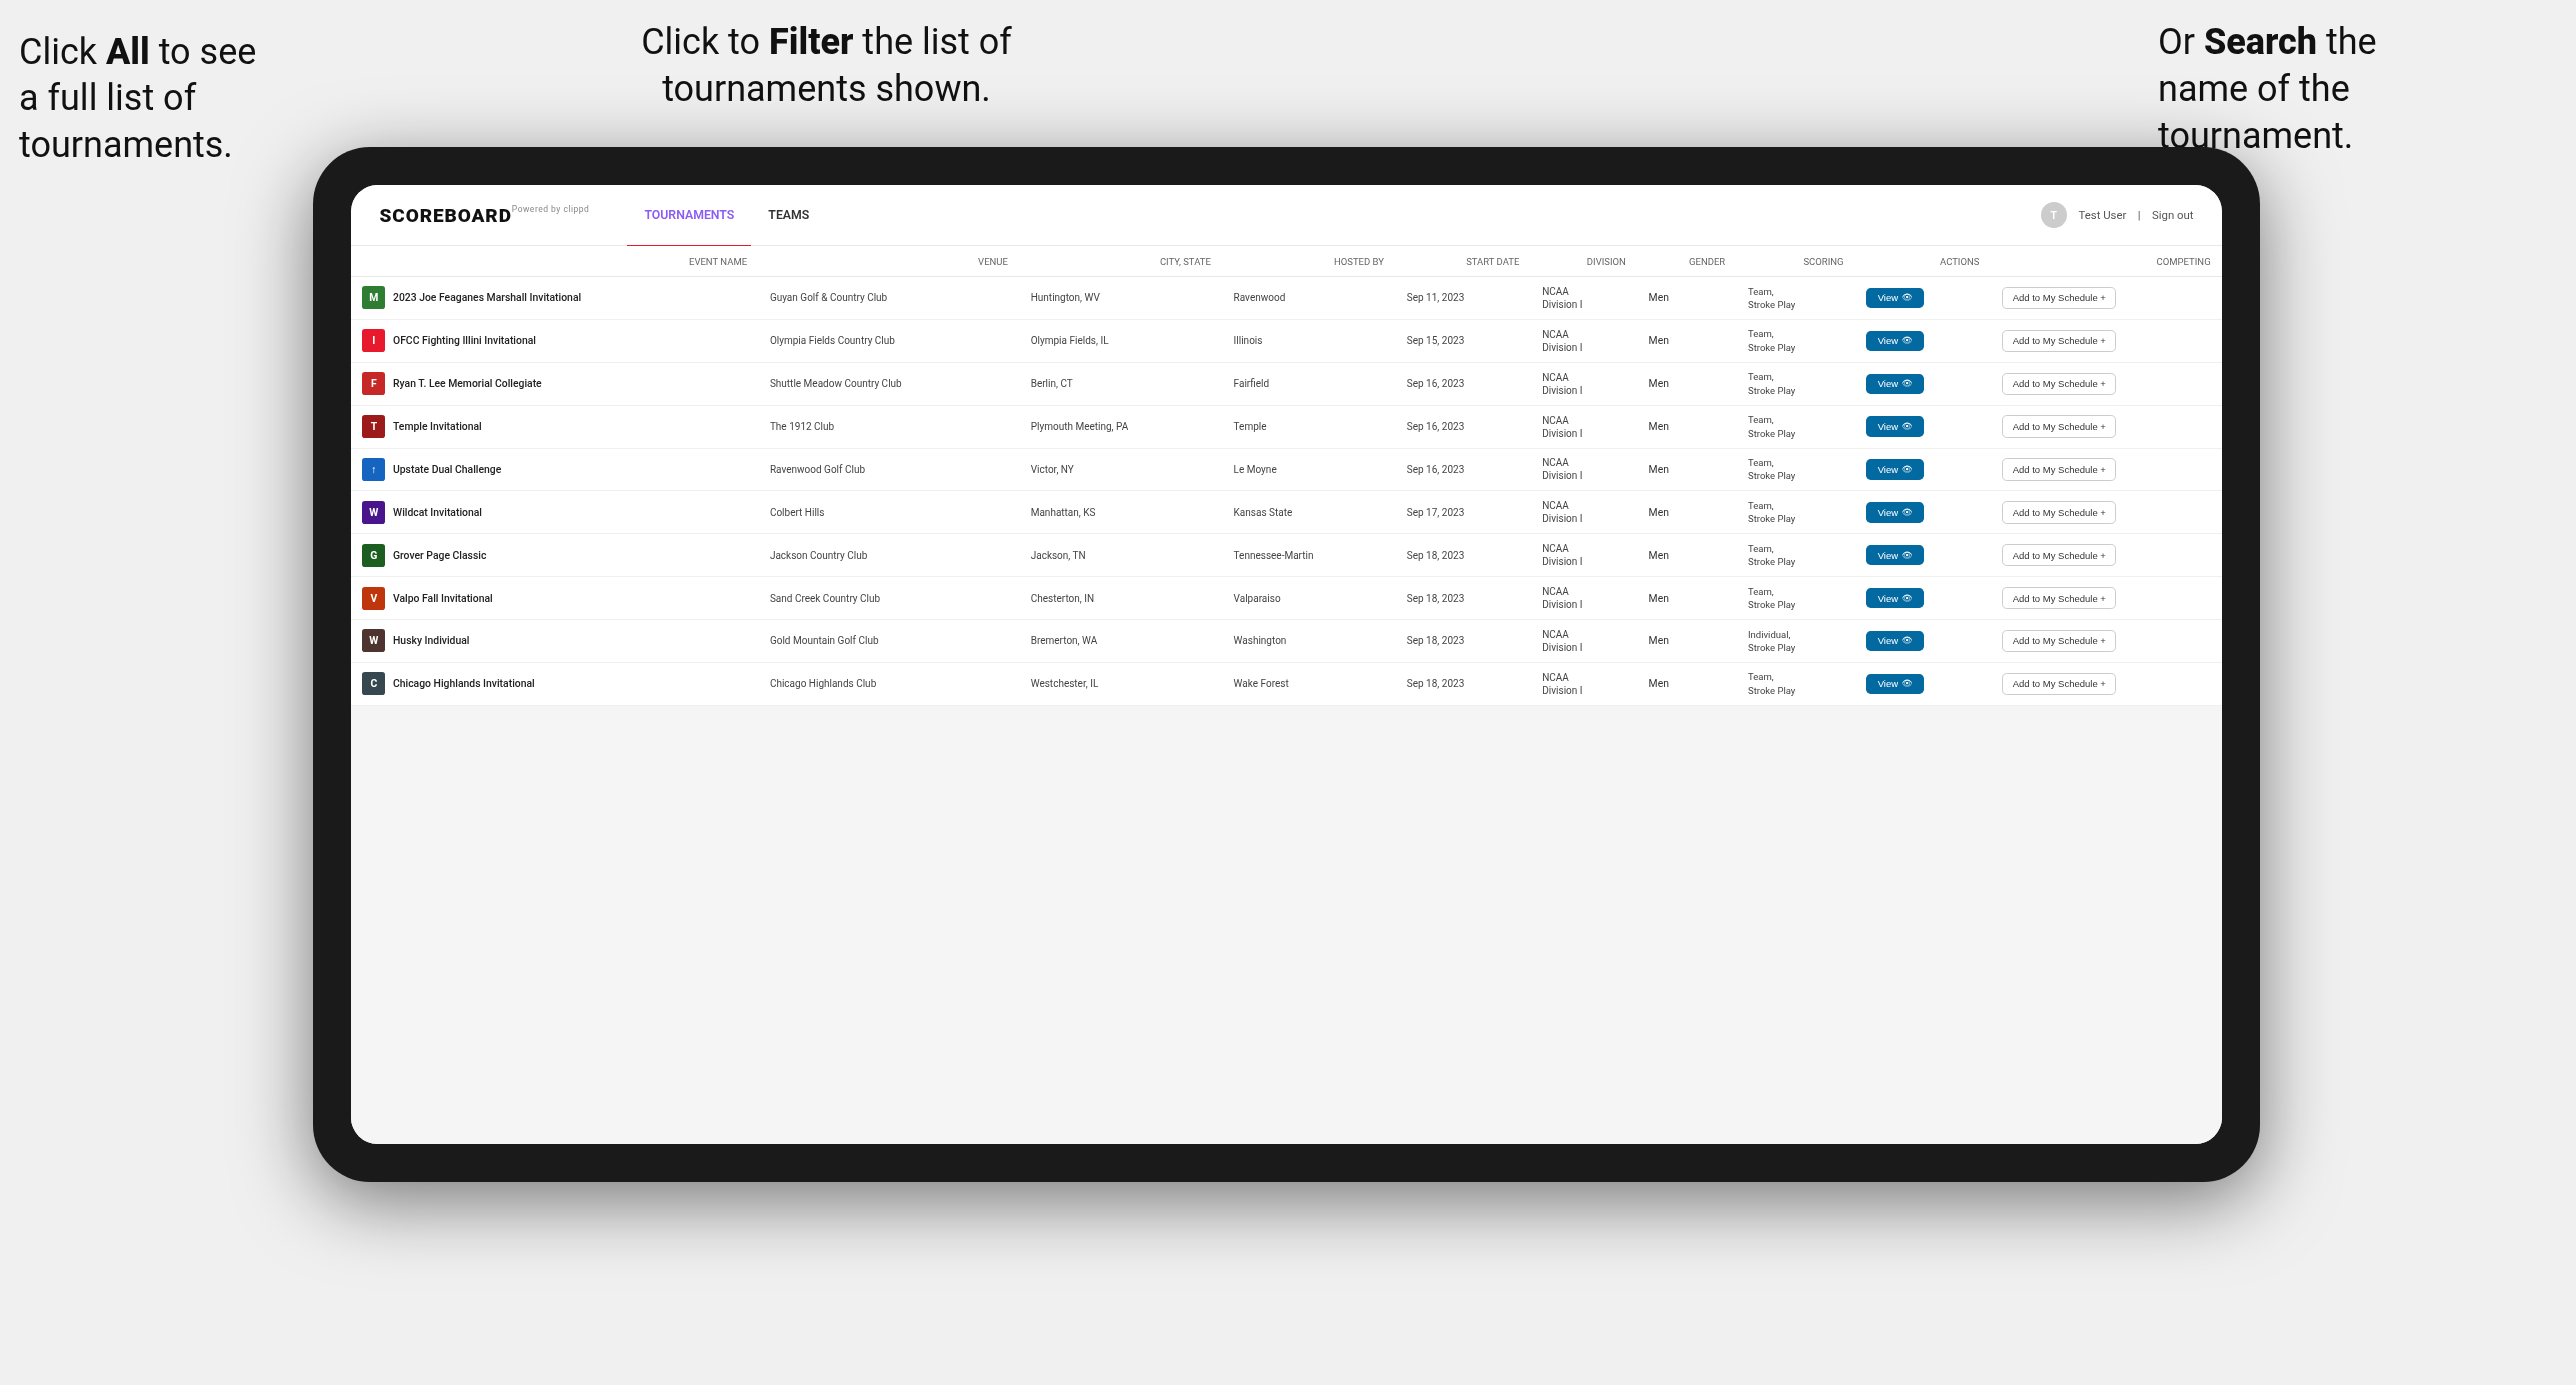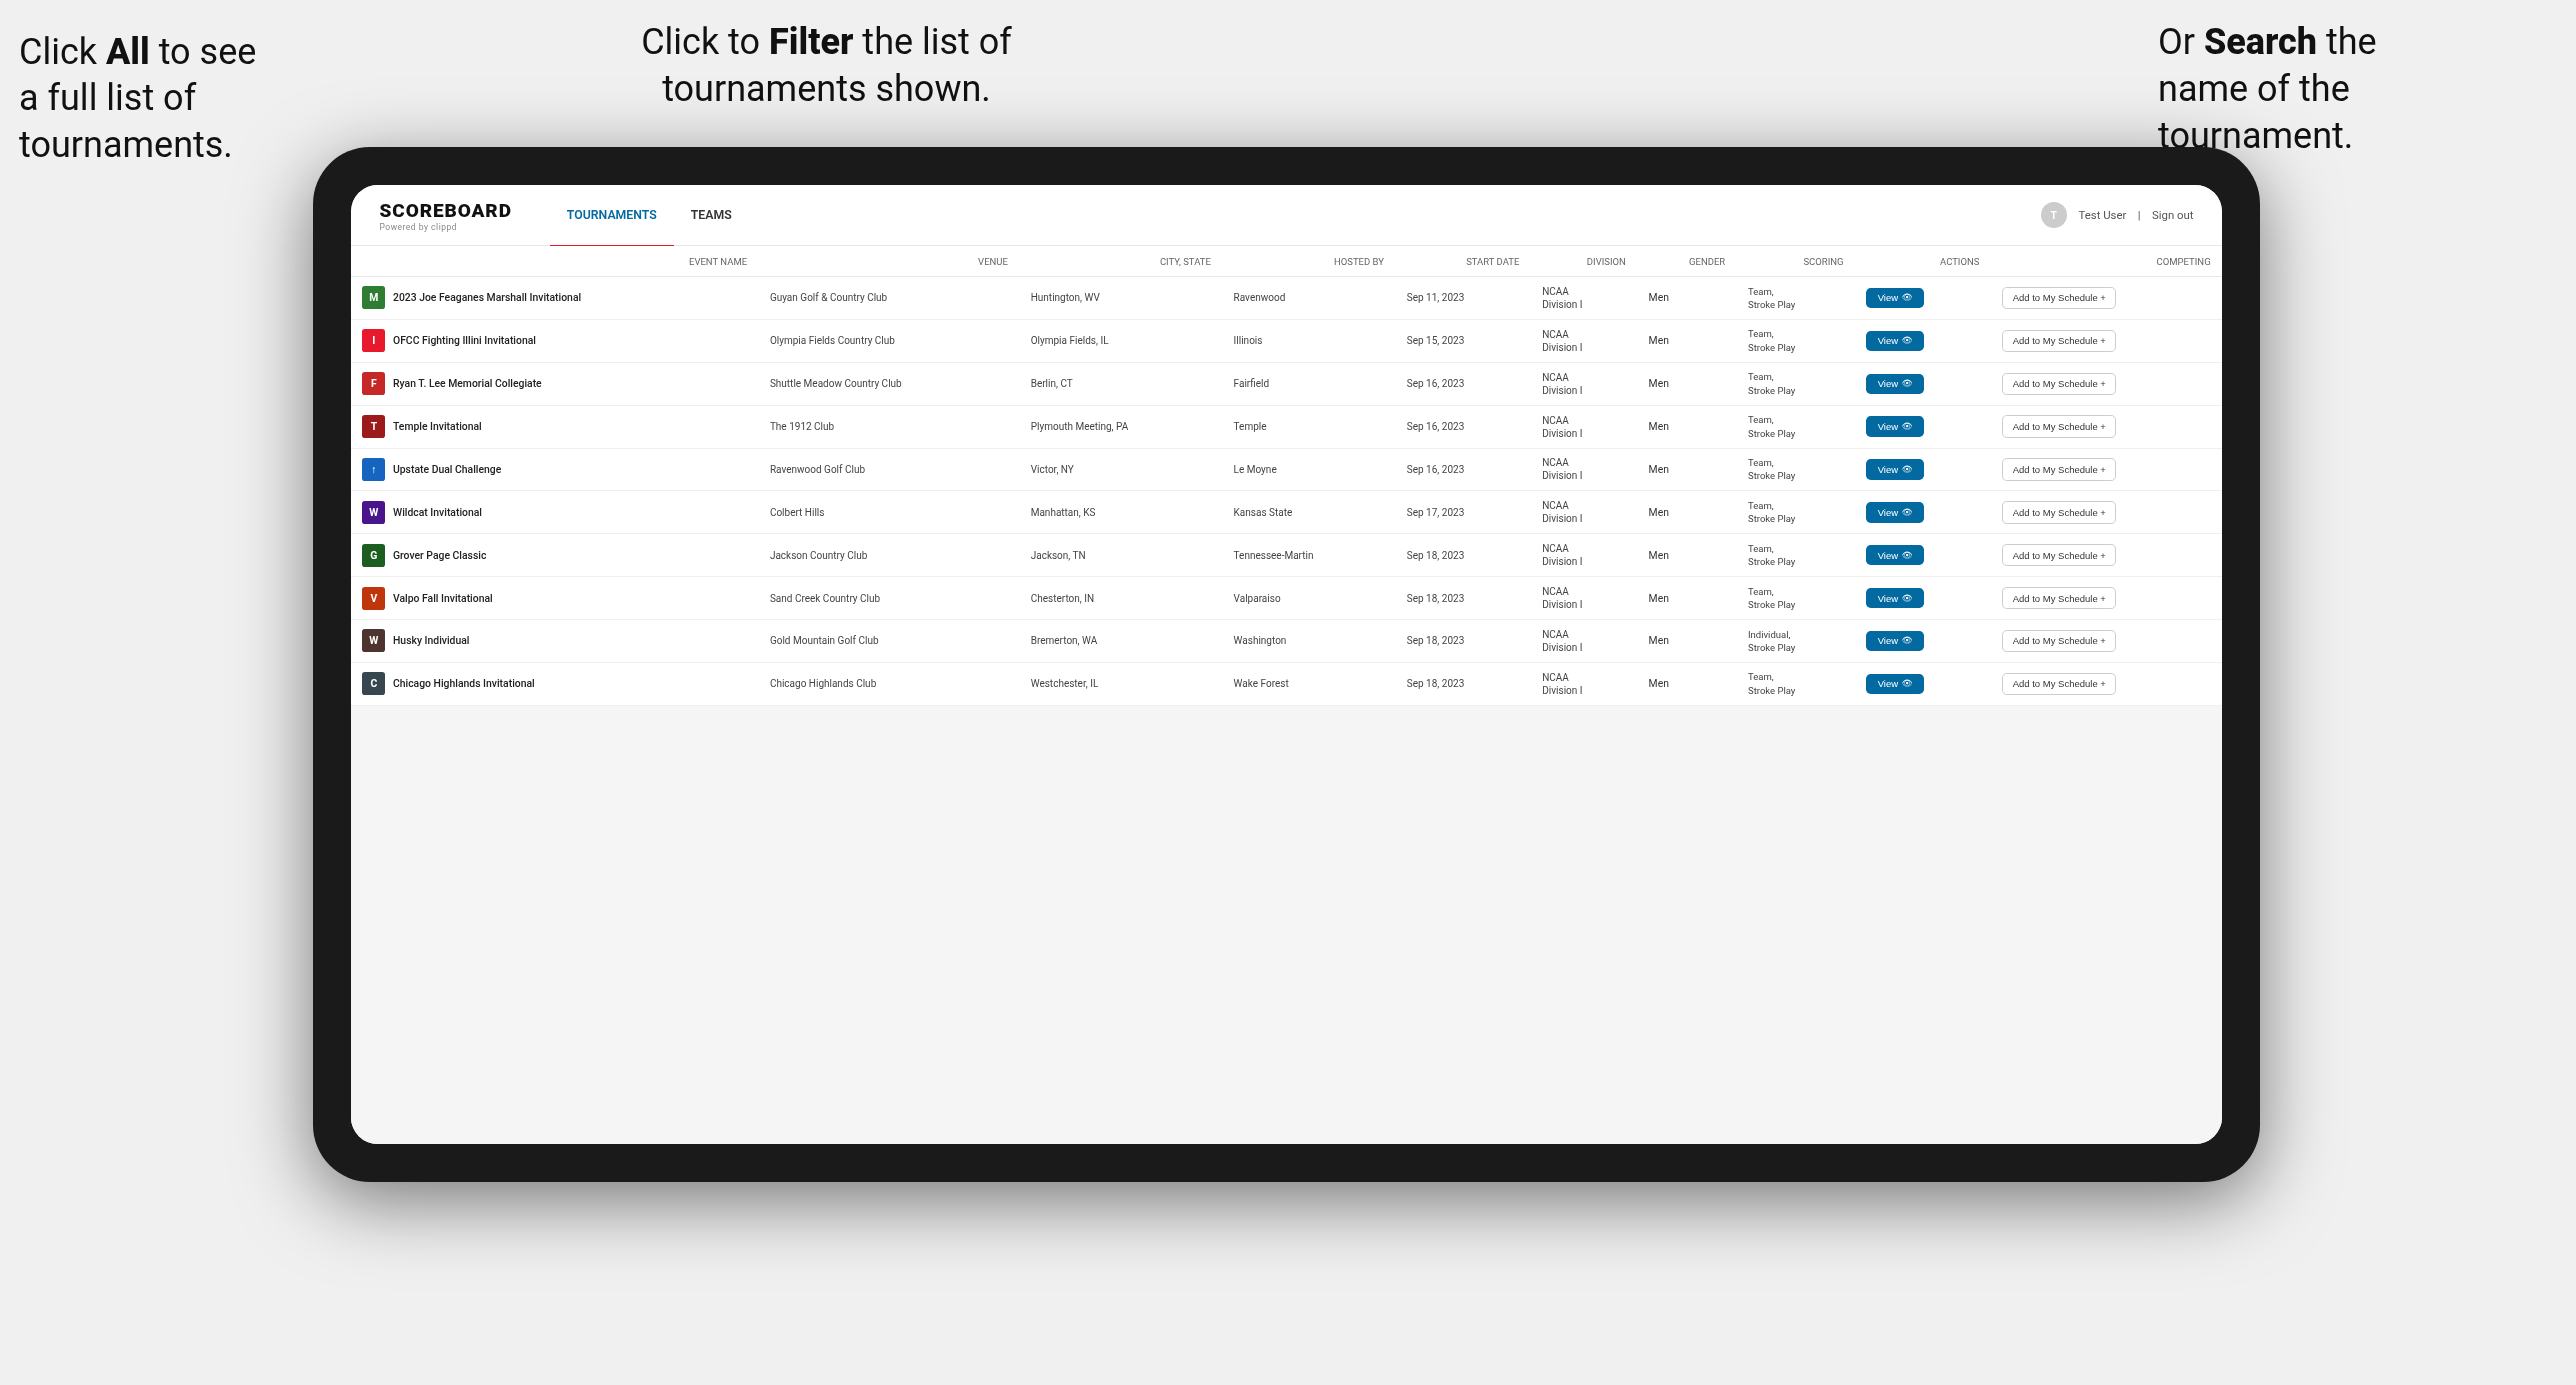--- a/index.html
+++ b/index.html
@@ -74,21 +74,21 @@
       padding: 0 28.5px;
       height: 61px;
       display: flex;
       align-items: center;
       border-bottom: 0.9px solid #e8e8e8;
       flex-shrink: 0;
     }
 
     .logo-area {
       display: flex;
-      flex-direction: column;
+      flex-direction: row;
       margin-right: 38px;
     }
     .logo-text {
       font-size: 19px;
       font-weight: 900;
       letter-spacing: 0.9px;
       color: #111;
     }
     .logo-sub {
       font-size: 8.5px;
@@ -108,21 +108,21 @@
       padding: 0 17px;
       height: 61px;
       display: flex;
       align-items: center;
       cursor: pointer;
       border-bottom: 1.9px solid transparent;
       text-decoration: none;
     }
     .nav-link.active {
       border-bottom-color: #e8192c;
-      color: #0369a1;
+      color: #8b5cf6;
     }
 
     .header-right {
       display: flex;
       align-items: center;
       gap: 11.4px;
       font-size: 11.4px;
       color: #555;
     }
     .user-avatar {

